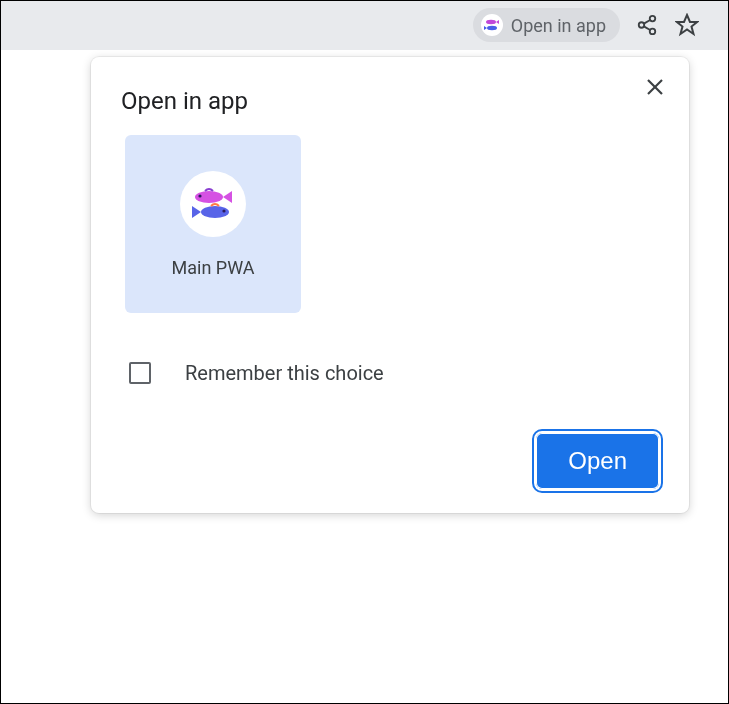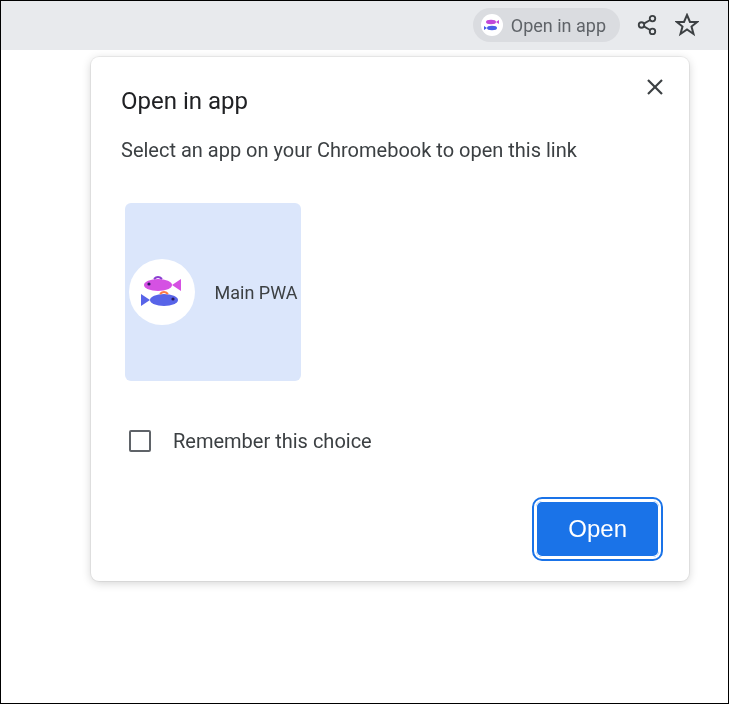--- a/index.html
+++ b/index.html
@@ -93,21 +93,21 @@
       color: #3c4043;
       line-height: 1.5;
       margin-bottom: 38px;
     }
     .app-tile {
       width: 176px;
       height: 178px;
       background: #dbe6fb;
       border-radius: 6px;
       display: flex;
-      flex-direction: row;
+      flex-direction: column;
       align-items: center;
       justify-content: center;
       gap: 20px;
       cursor: pointer;
       margin-left: 4px;
       margin-bottom: 48px;
     }
     .app-icon-circle {
       width: 66px;
       height: 66px;
@@ -117,21 +117,21 @@
       align-items: center;
       justify-content: center;
     }
     .app-name {
       font-size: 18px;
       color: #3c4043;
     }
     .remember-row {
       display: flex;
       align-items: center;
-      gap: 22px;
+      gap: 34px;
       margin-left: 8px;
       margin-bottom: 48px;
     }
     .checkbox {
       width: 22px;
       height: 22px;
       border: 2.5px solid #5f6368;
       border-radius: 2px;
       cursor: pointer;
     }
@@ -191,21 +191,20 @@
 <div class="content-bg"></div>
 
 <div class="dialog">
   <div class="dialog-close">
     <svg width="20" height="20" viewBox="0 0 20 20" stroke="#3c4043" stroke-width="2.2">
       <line x1="3" y1="3" x2="17" y2="17"></line>
       <line x1="17" y1="3" x2="3" y2="17"></line>
     </svg>
   </div>
   <div class="dialog-title">Open in app</div>
-  <div class="dialog-desc">Select an app on your Chromebook to open this link</div>
 
   <div class="app-tile">
     <div class="app-icon-circle">
       <svg width="44" height="36" viewBox="0 0 44 36">
         <ellipse cx="18" cy="11" rx="14" ry="6" fill="#d551e3"></ellipse>
         <polygon points="32,11 41,5 41,17" fill="#d551e3"></polygon>
         <circle cx="9" cy="10" r="1.6" fill="#2a1a5e"></circle>
         <path d="M14 5 Q18 1 22 5" stroke="#8a3fd1" stroke-width="2" fill="none"></path>
         <ellipse cx="24" cy="26" rx="14" ry="6" fill="#5864e8"></ellipse>
         <polygon points="10,26 1,20 1,32" fill="#5864e8"></polygon>

